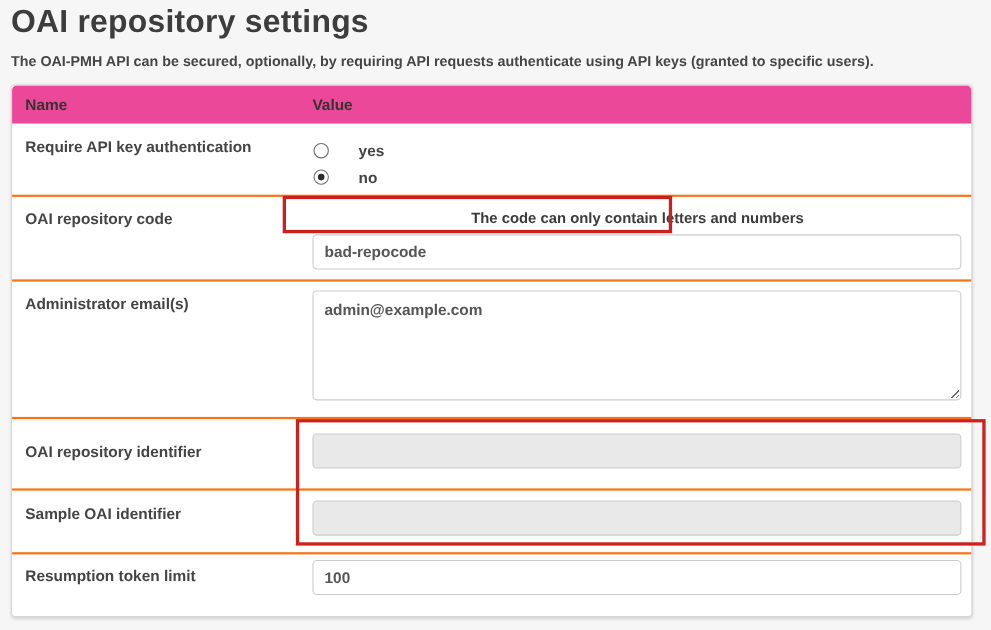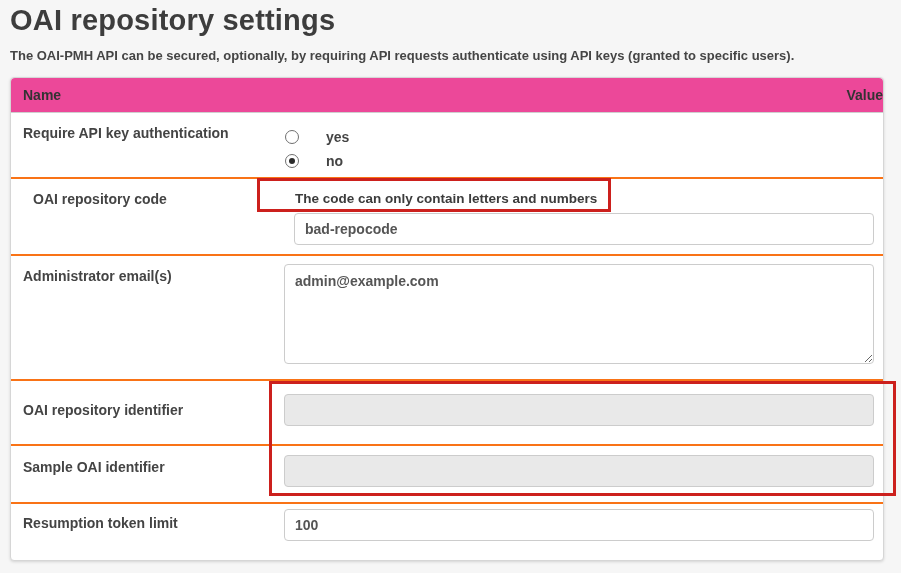--- a/index.html
+++ b/index.html
@@ -27,44 +27,44 @@
     box-shadow:0 1px 3px rgba(0,0,0,0.14);
   }
   .thead {
     display:flex; height:35px; align-items:center;
     background:#ec4899;
     border-bottom:1px solid #cfcfcf;
     border-radius:4px 4px 0 0;
     font-size:14px; font-weight:bold; color:#333;
   }
   .thead .h-name { width:260px; padding-left:12px; }
-  .thead .h-value { flex:1; padding-left:13px;text-align:right; }
+  .thead .h-value { flex:1; padding-left:13px; }
   .row { display:flex; border-bottom:2px solid #f97316; }
   .row:last-child { border-bottom:none; }
   .cell-name { width:260px; padding-left:12px; font-size:14px; color:#444; }
   .cell-value { flex:1; padding-left:13px; padding-right:9px; font-size:14px; color:#444; }
 
   .row-auth { height:66px; }
   .row-auth .cell-name { padding-top:12px; }
   .row-auth .cell-value { padding-top:12px; }
   .radio-option { display:flex; align-items:center; height:24px; }
   .radio {
     width:14px; height:14px; border:1px solid #6f6f6f; border-radius:50%;
     background:#fff; position:relative; flex:0 0 auto; margin-left:1px;
   }
   .radio.checked::after {
     content:""; position:absolute; left:3px; top:3px; right:3px; bottom:3px;
     border-radius:50%; background:#2b2b2b;
   }
   .radio-option .opt-label { margin-left:27px; color:#444; cursor:default; }
 
-  .row-code { height:77px;padding-left:10px; }
+  .row-code { height:77px; }
   .row-code .cell-name { padding-top:12px; }
   .row-code .cell-value { padding-top:12px; }
-  .validation-msg { font-size:13.5px; color:#3c3c3c; line-height:16px; margin-bottom:6px; margin-left:1px; }
+  .validation-msg { font-size:13.5px; color:#3c3c3c; line-height:16px; margin-bottom:6px; margin-left:1px;text-align:center; }
 
   .row-email { height:125px; }
   .row-email .cell-name { padding-top:12px; }
   .row-email .cell-value { padding-top:8px; }
 
   .row-repoid { height:65px; }
   .row-repoid .cell-name { padding-top:21px; }
   .row-repoid .cell-value { padding-top:13px; }
 
   .row-sampleid { height:58px;justify-content:space-between; }

